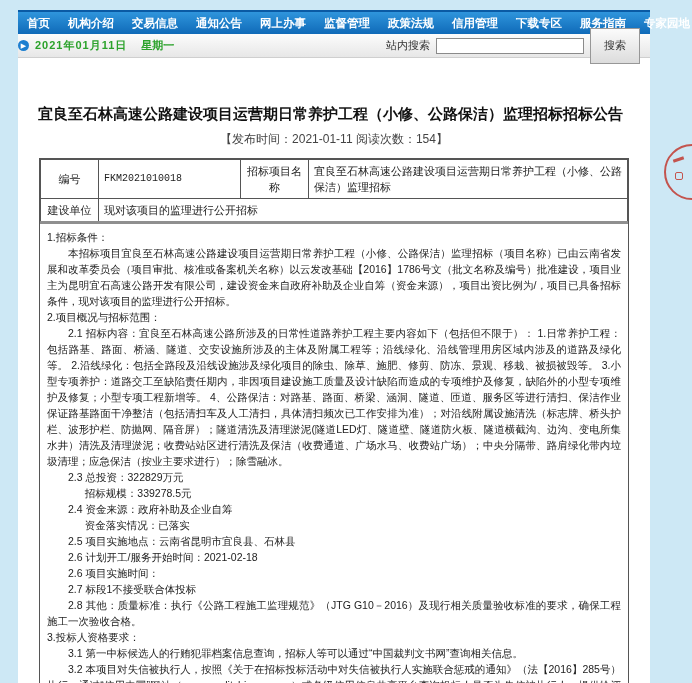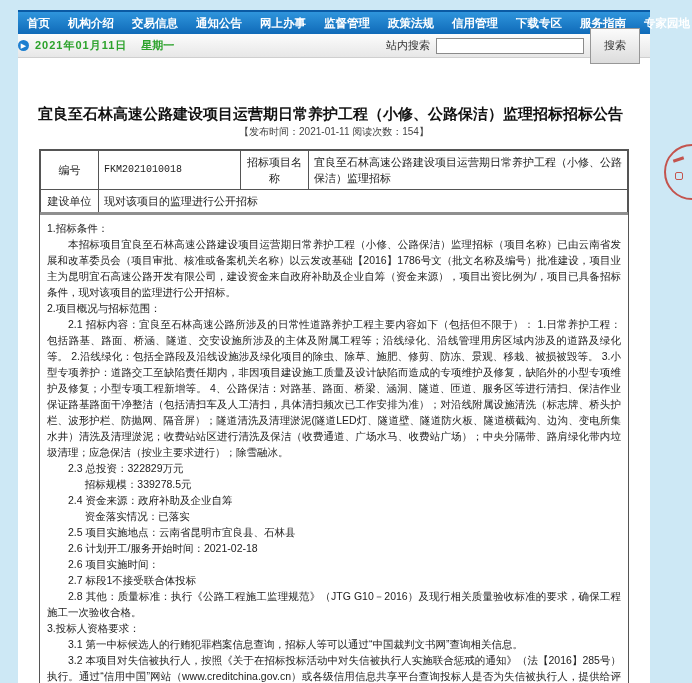--- a/index.html
+++ b/index.html
@@ -56,21 +56,21 @@
     font-family:Liberation Serif, serif;
   }
 
   
   .content { background:#ffffff; min-height:640px; padding-top:14px; }
   .page-title {
     font-size:15px; font-weight:bold; color:#111;
     text-align:left; line-height:20px; padding:0 20px;margin-top:32px;
   }
   .page-meta {
-    font-size:10px; color:#444; text-align:center; margin:1px 0 10px;
+    font-size:12px; color:#444; text-align:center; margin:7px 0 10px;
   }
 
   
   .docbox { margin:0 auto; width:590px; border:1px solid #555; border-bottom:none; }
   .doctable { width:100%; border-collapse:collapse; font-size:11px; color:#222;
               border-bottom:3px solid #8f8f8f; }
   .doctable td { border:1px solid #555; padding:3px 5px; vertical-align:middle; line-height:16px; }
   .doctable td.lab { text-align:center; width:58px;margin-top:12px; }
   .doctable td.lab2 { text-align:center; width:68px; }
   .doctable td.v1 { width:142px; font-family:"Liberation Mono","DejaVu Sans Mono",monospace; font-size:10px; }

